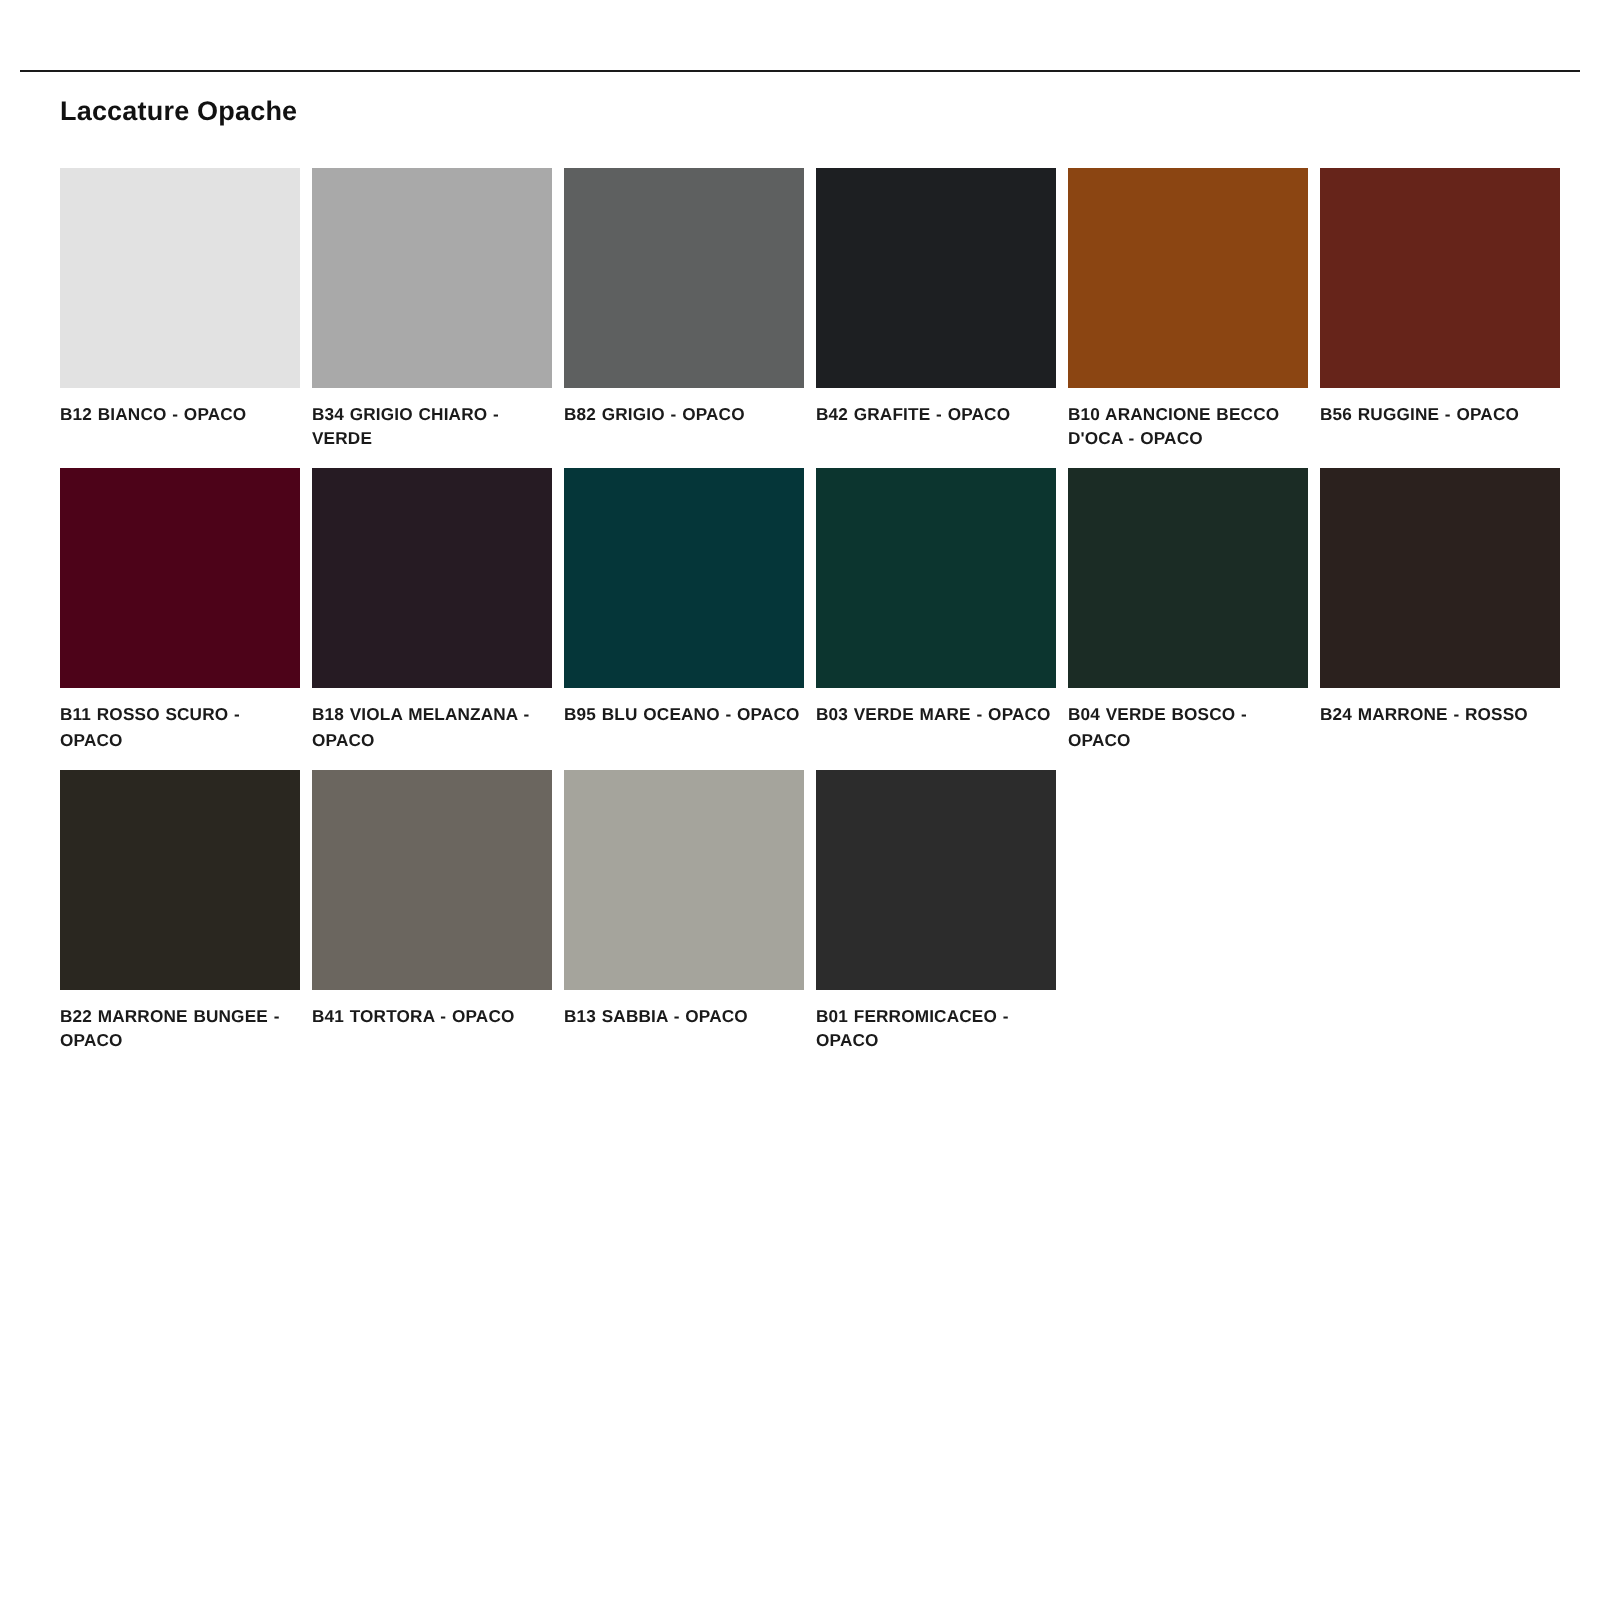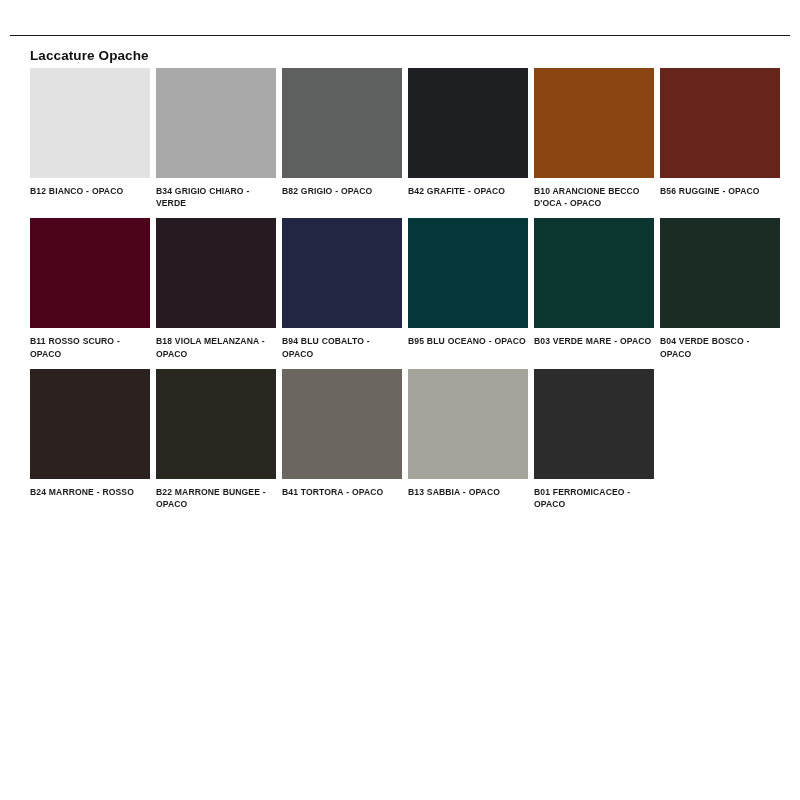--- a/index.html
+++ b/index.html
@@ -33,21 +33,21 @@
     left: 30px;
     top: 48px;
     font-size: 13.5px;
     font-weight: bold;
     letter-spacing: 0.1px;
     color: #111111;
   }
   .swatch-grid {
     position: absolute;
     left: 30px;
-    top: 68px;
+    top: 84px;
     width: 750px;
     display: grid;
     grid-template-columns: repeat(6, 120px);
     column-gap: 6px;
     row-gap: 0;
   }
   .swatch-cell {
     width: 120px;
     box-sizing: border-box;
     margin-bottom: 9px;
@@ -103,24 +103,20 @@
       </div>
       <div class="swatch-cell">
         <div class="swatch-chip" style="background: rgb(77, 3, 25);"></div>
         <div class="swatch-label">B11 ROSSO SCURO - OPACO</div>
       </div>
       <div class="swatch-cell">
         <div class="swatch-chip" style="background: rgb(38, 27, 35);"></div>
         <div class="swatch-label">B18 VIOLA MELANZANA - OPACO</div>
       </div>
       <div class="swatch-cell">
-        <div class="swatch-chip" style="background: rgb(34, 38, 67);"></div>
-        <div class="swatch-label">B94 BLU COBALTO - OPACO</div>
-      </div>
-      <div class="swatch-cell">
         <div class="swatch-chip" style="background: rgb(5, 54, 57);"></div>
         <div class="swatch-label">B95 BLU OCEANO - OPACO</div>
       </div>
       <div class="swatch-cell">
         <div class="swatch-chip" style="background: rgb(12, 53, 47);"></div>
         <div class="swatch-label">B03 VERDE MARE - OPACO</div>
       </div>
       <div class="swatch-cell">
         <div class="swatch-chip" style="background: rgb(27, 44, 37);"></div>
         <div class="swatch-label">B04 VERDE BOSCO - OPACO</div>

